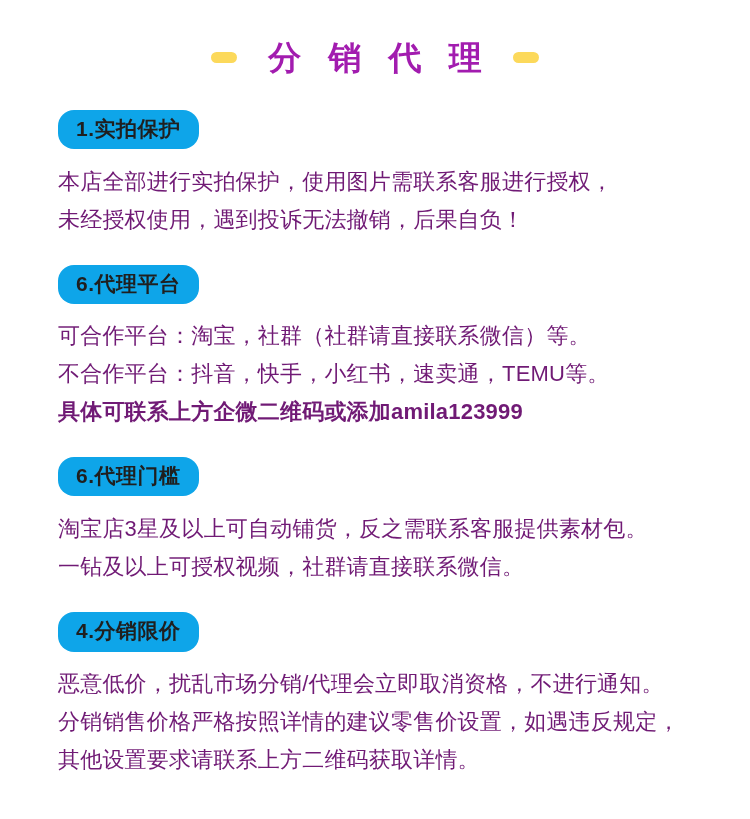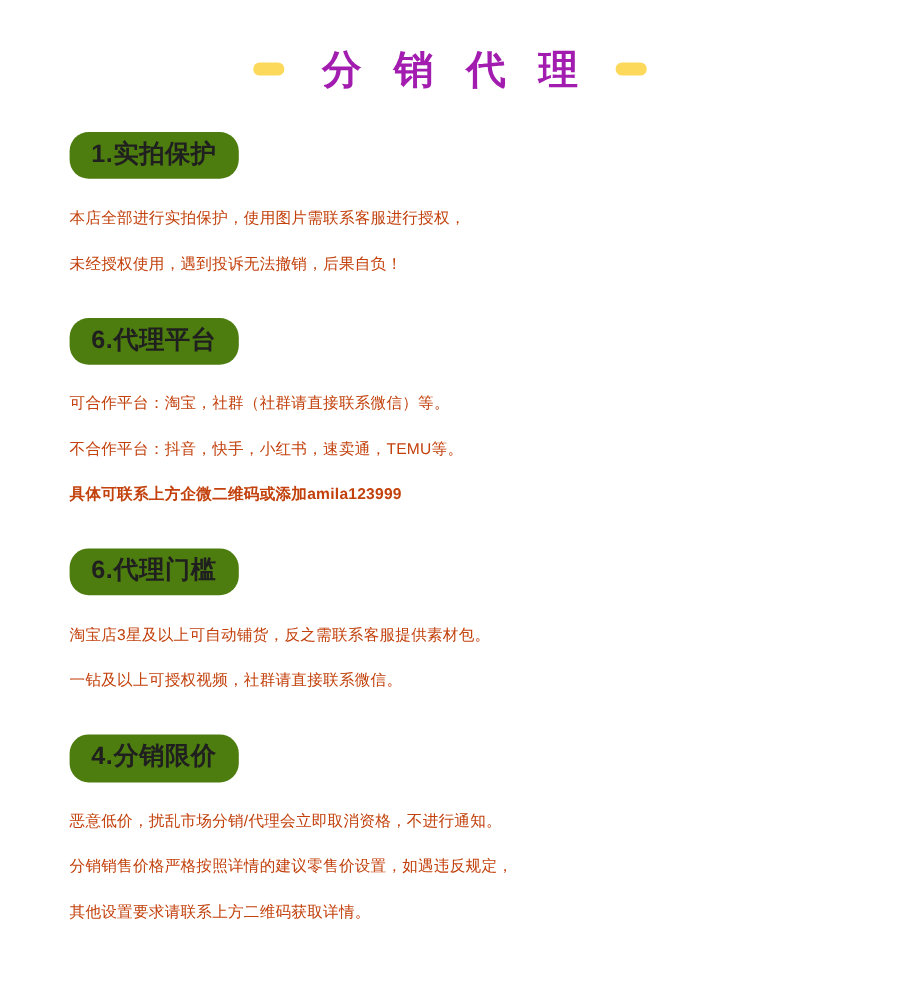--- a/index.html
+++ b/index.html
@@ -47,36 +47,36 @@
   }
   
   .section {
     margin-top: 26px;
   }
   .section:first-of-type {
     margin-top: 22px;
   }
   .pill {
     display: inline-block;
-    background: #4d7c0f;
+    background: #0ea5e9;
     border-radius: 16px 16px 16px 16px;
     padding: 6px 18px 7px 18px;
     font-size: 21px;
     font-weight: bold;
     color: #1f1f1f;
     line-height: 1.25;
     letter-spacing: 0.5px;
   }
   .lines {
     margin-top: 14px;
   }
   .line {
-    font-size: 13px;
+    font-size: 22px;
     line-height: 38px;
-    color: #c2410c;
+    color: #701a75;
     letter-spacing: 0.2px;
     white-space: nowrap;
   }
   .line.bold {
     font-weight: bold;
   }
   .s2 .lines { margin-top: 13px; }
   .s3 .lines { }
   .s4 .lines { margin-top: 13px; }
 </style>

